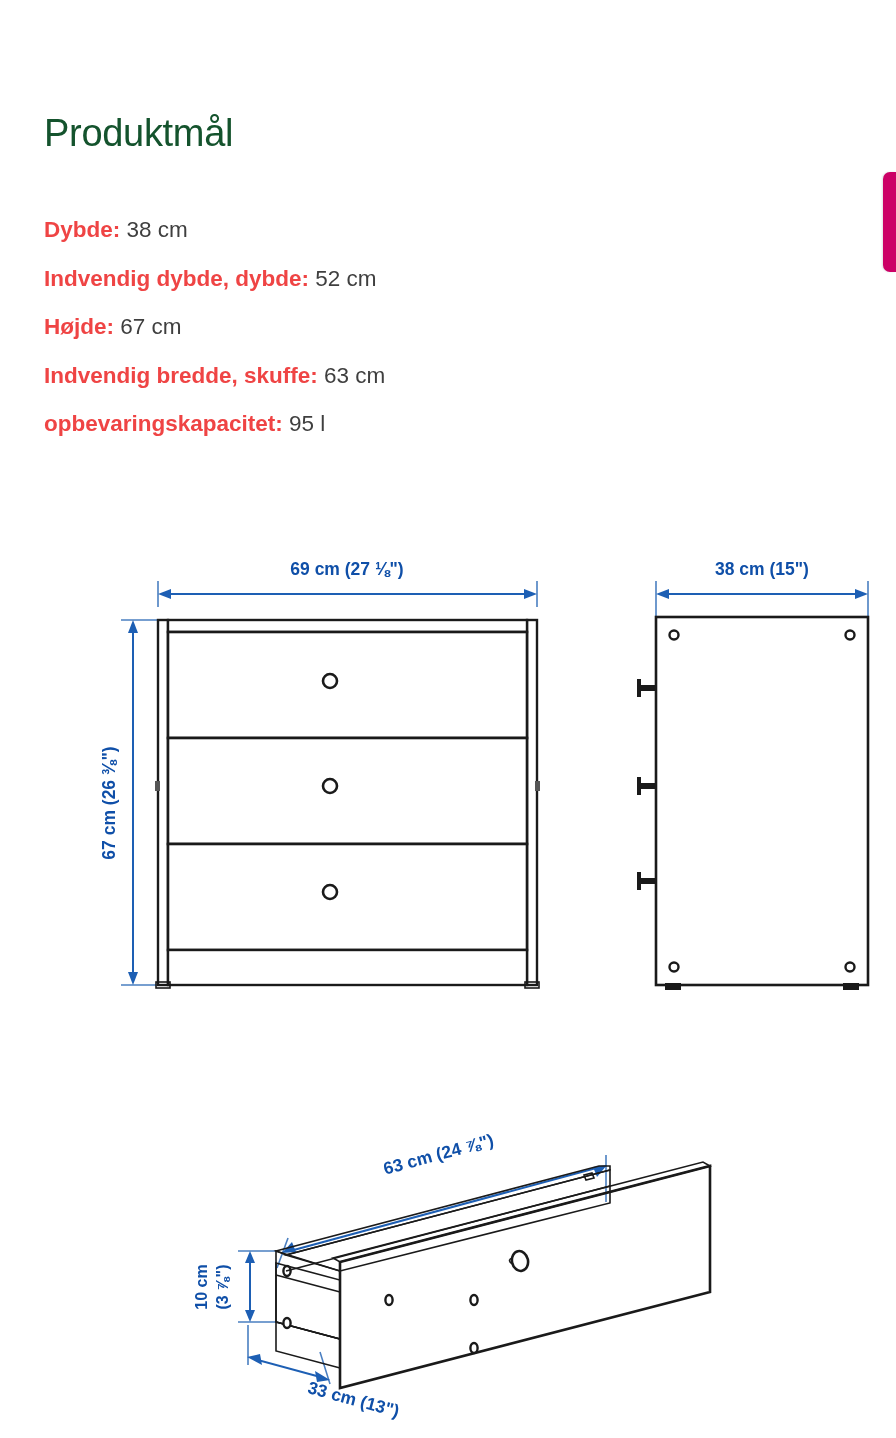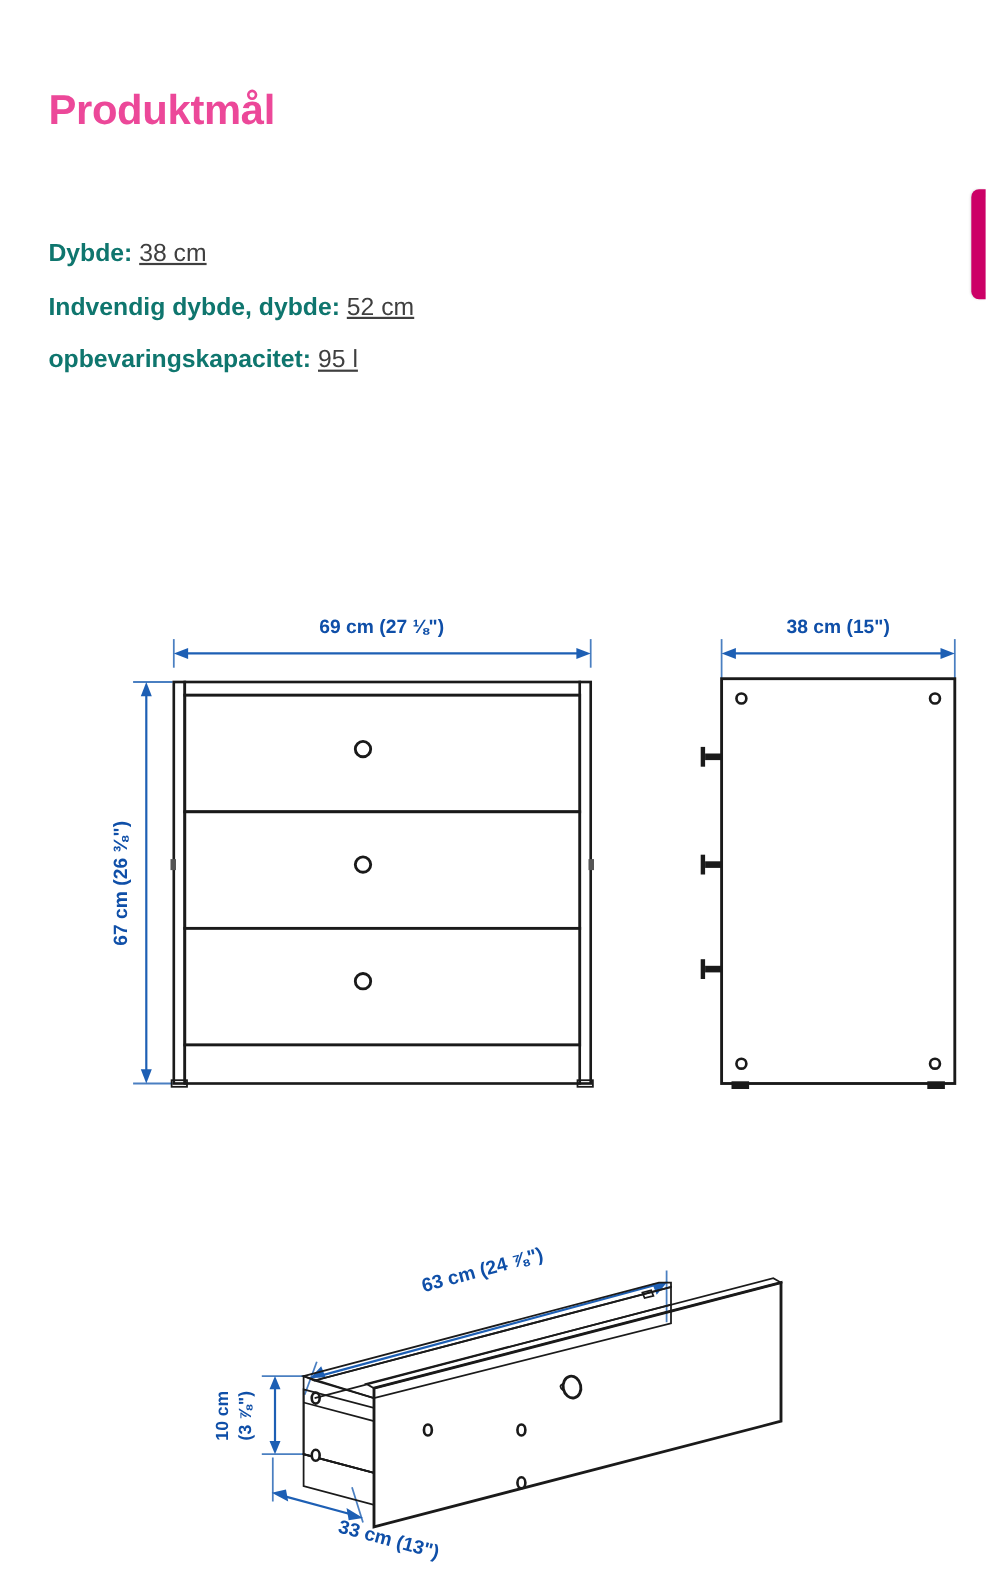--- a/index.html
+++ b/index.html
@@ -25,48 +25,47 @@
     height: 100px;
     background: #cc0066;
     border-radius: 7px 0 0 7px;
     box-shadow: -1px 0 2px rgba(0,0,0,0.12);
   }
 
   
   #page-title {
     position: absolute;
     left: 44px;
-    top: 80px;
+    top: 112px;
     font-size: 38px;
-    font-weight: bold;
-    color: #ec4899;
+    font-weight: normal;
+    color: #14532d;
     letter-spacing: -0.3px;
     line-height: 1.15;
   }
 
   #spec-list {
     position: absolute;
     left: 44px;
     top: 206px;
     width: 760px;
   }
   .spec-row {
     font-size: 22.5px;
     color: #3a3a3a;
     line-height: 48.5px;
     white-space: nowrap;
   }
   .spec-label {
     font-weight: bold;
-    color: #0f766e;
+    color: #ef4444;
   }
   .spec-value {
     font-weight: normal;
     color: #3f3f3f;
-    text-decoration: underline;
   }
 
   
   .drawing {
     position: absolute;
   }
   #front-view-drawing { left: 85px;  top: 545px; }
   #side-view-drawing  { left: 615px; top: 545px; }
   #drawer-drawing     { left: 140px; top: 1120px; }
 
@@ -103,20 +102,28 @@
 <div id="spec-list">
   <div class="spec-row">
     <span class="spec-label">Dybde:</span>
     <span class="spec-value">38 cm</span>
   </div>
   <div class="spec-row">
     <span class="spec-label">Indvendig dybde, dybde:</span>
     <span class="spec-value">52 cm</span>
   </div>
   <div class="spec-row">
+    <span class="spec-label">Højde:</span>
+    <span class="spec-value">67 cm</span>
+  </div>
+  <div class="spec-row">
+    <span class="spec-label">Indvendig bredde, skuffe:</span>
+    <span class="spec-value">63 cm</span>
+  </div>
+  <div class="spec-row">
     <span class="spec-label">opbevaringskapacitet:</span>
     <span class="spec-value">95 l</span>
   </div>
 </div>
 
 <div class="drawing" id="front-view-drawing">
   <svg width="480" height="460" viewBox="0 0 480 460">
 
     <g>
       <line class="dim-ext" x1="73" y1="36" x2="73" y2="62"></line>

